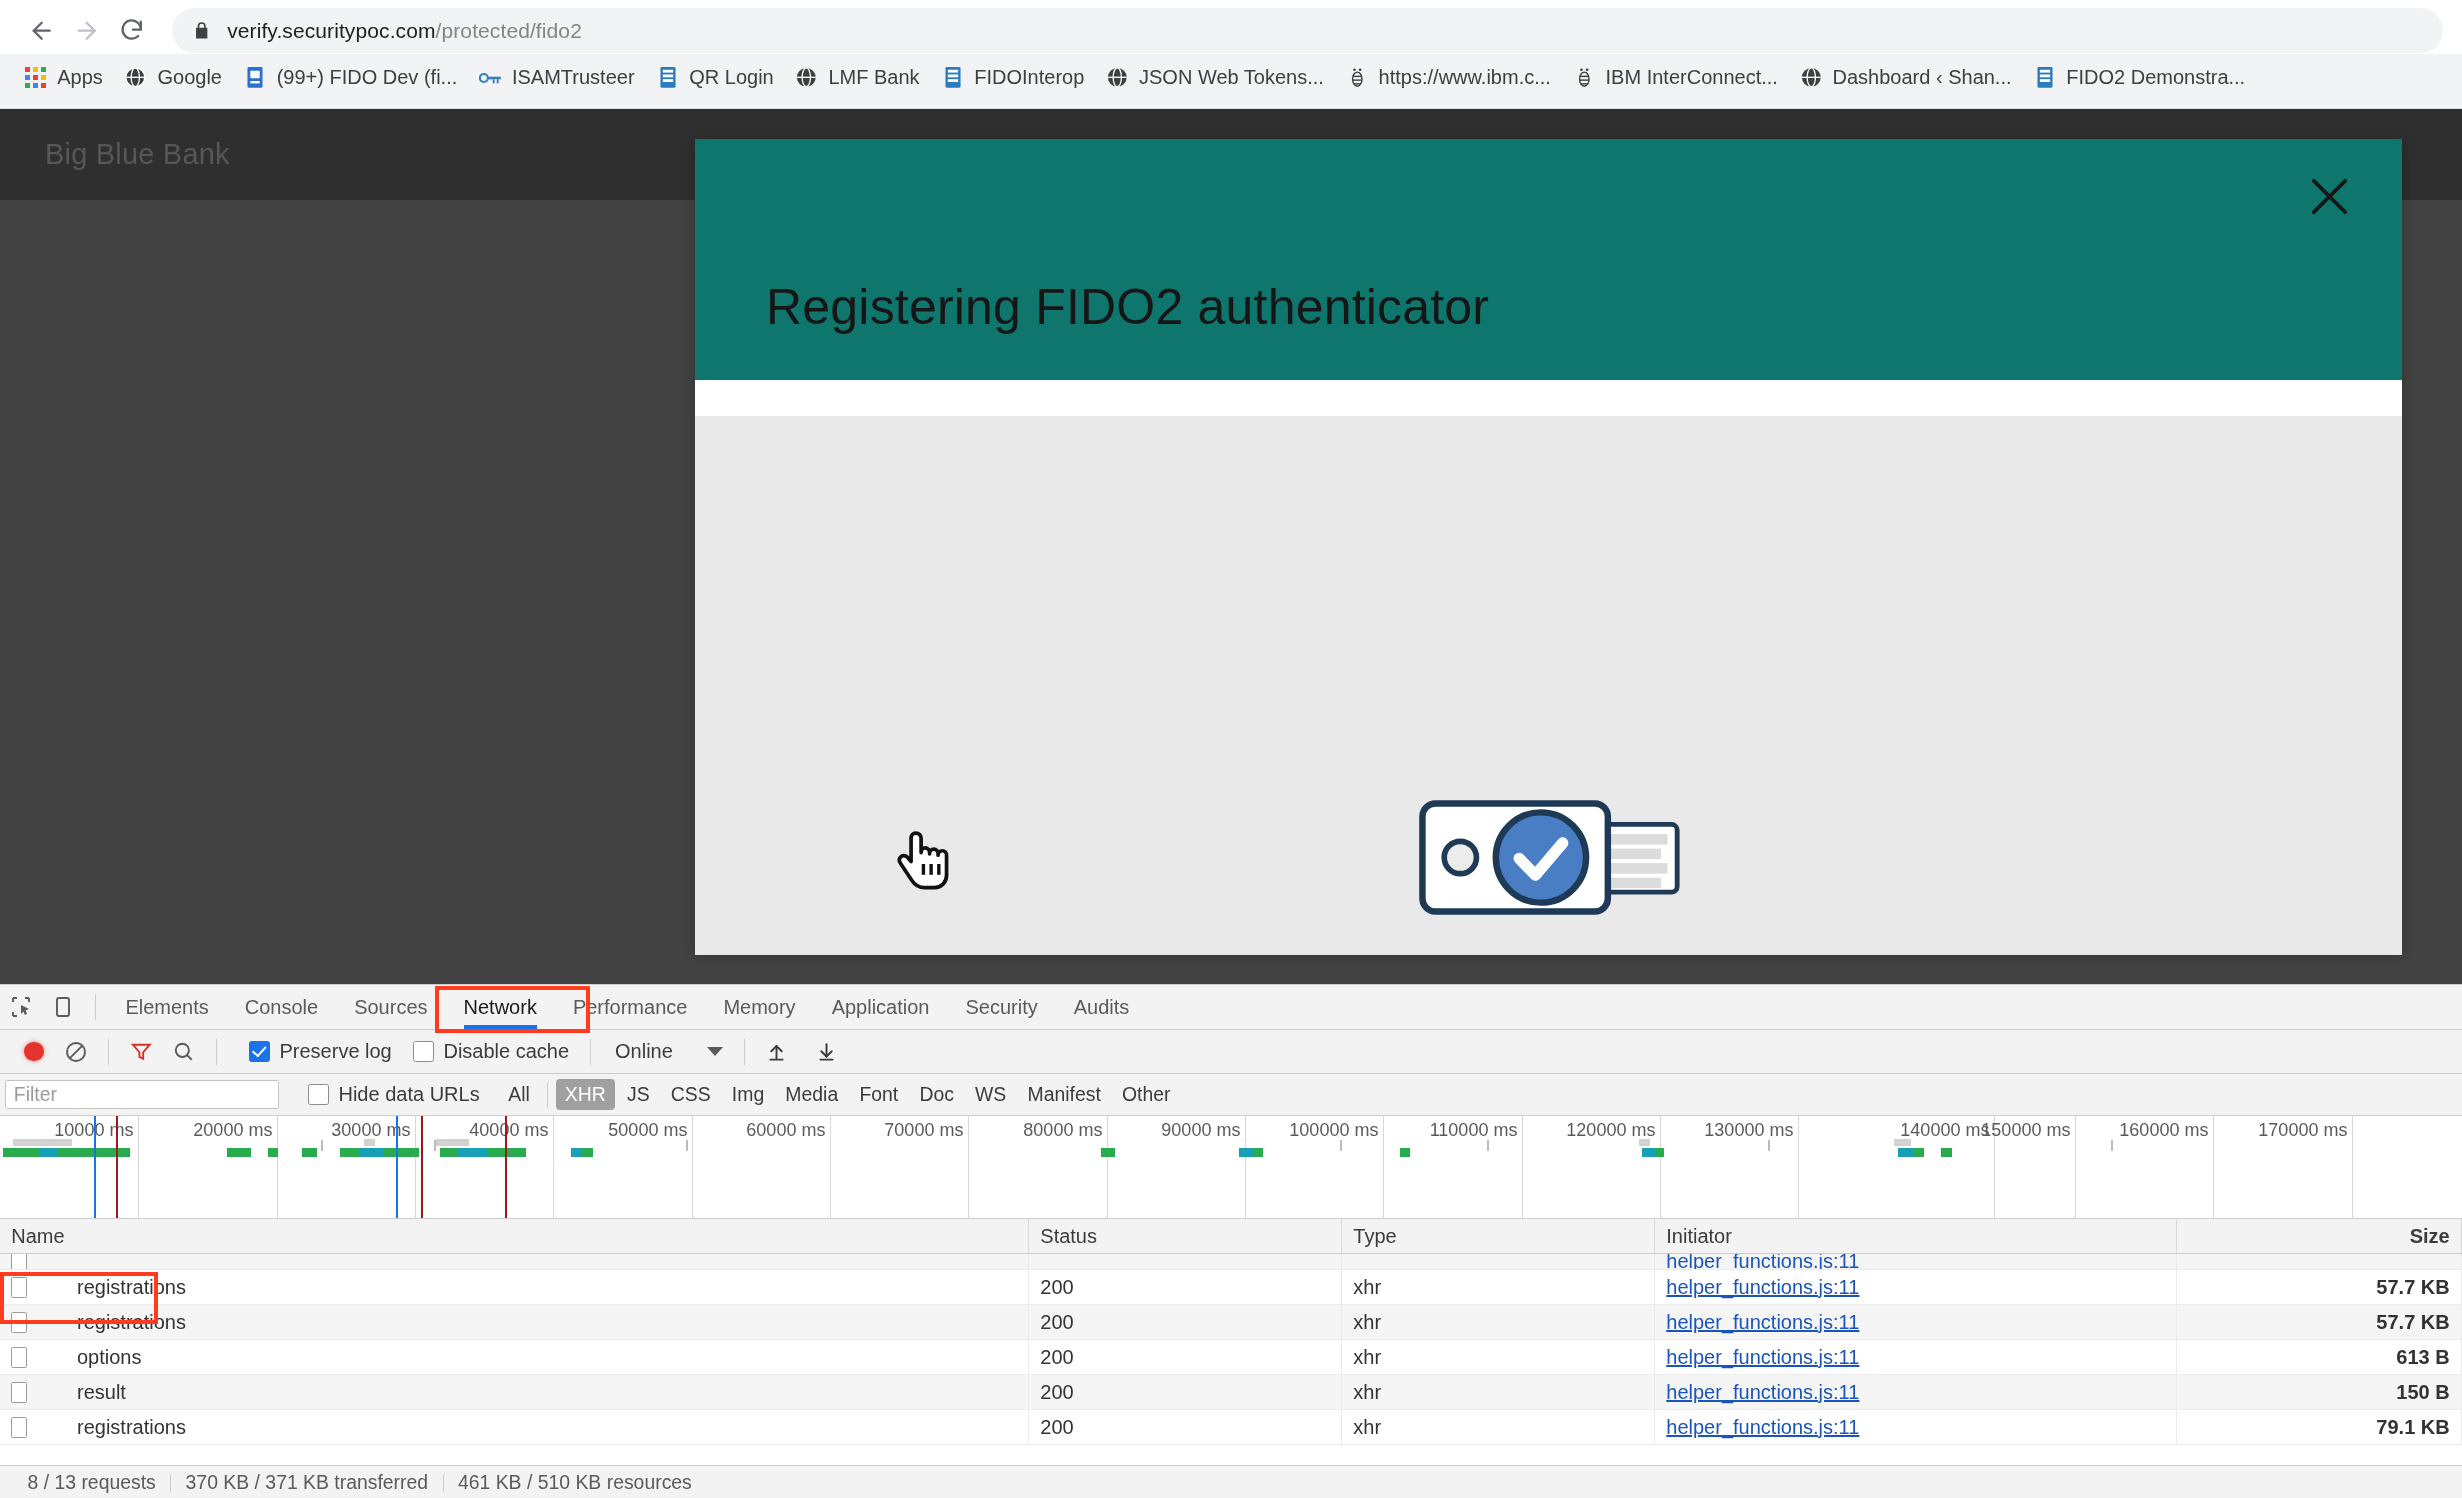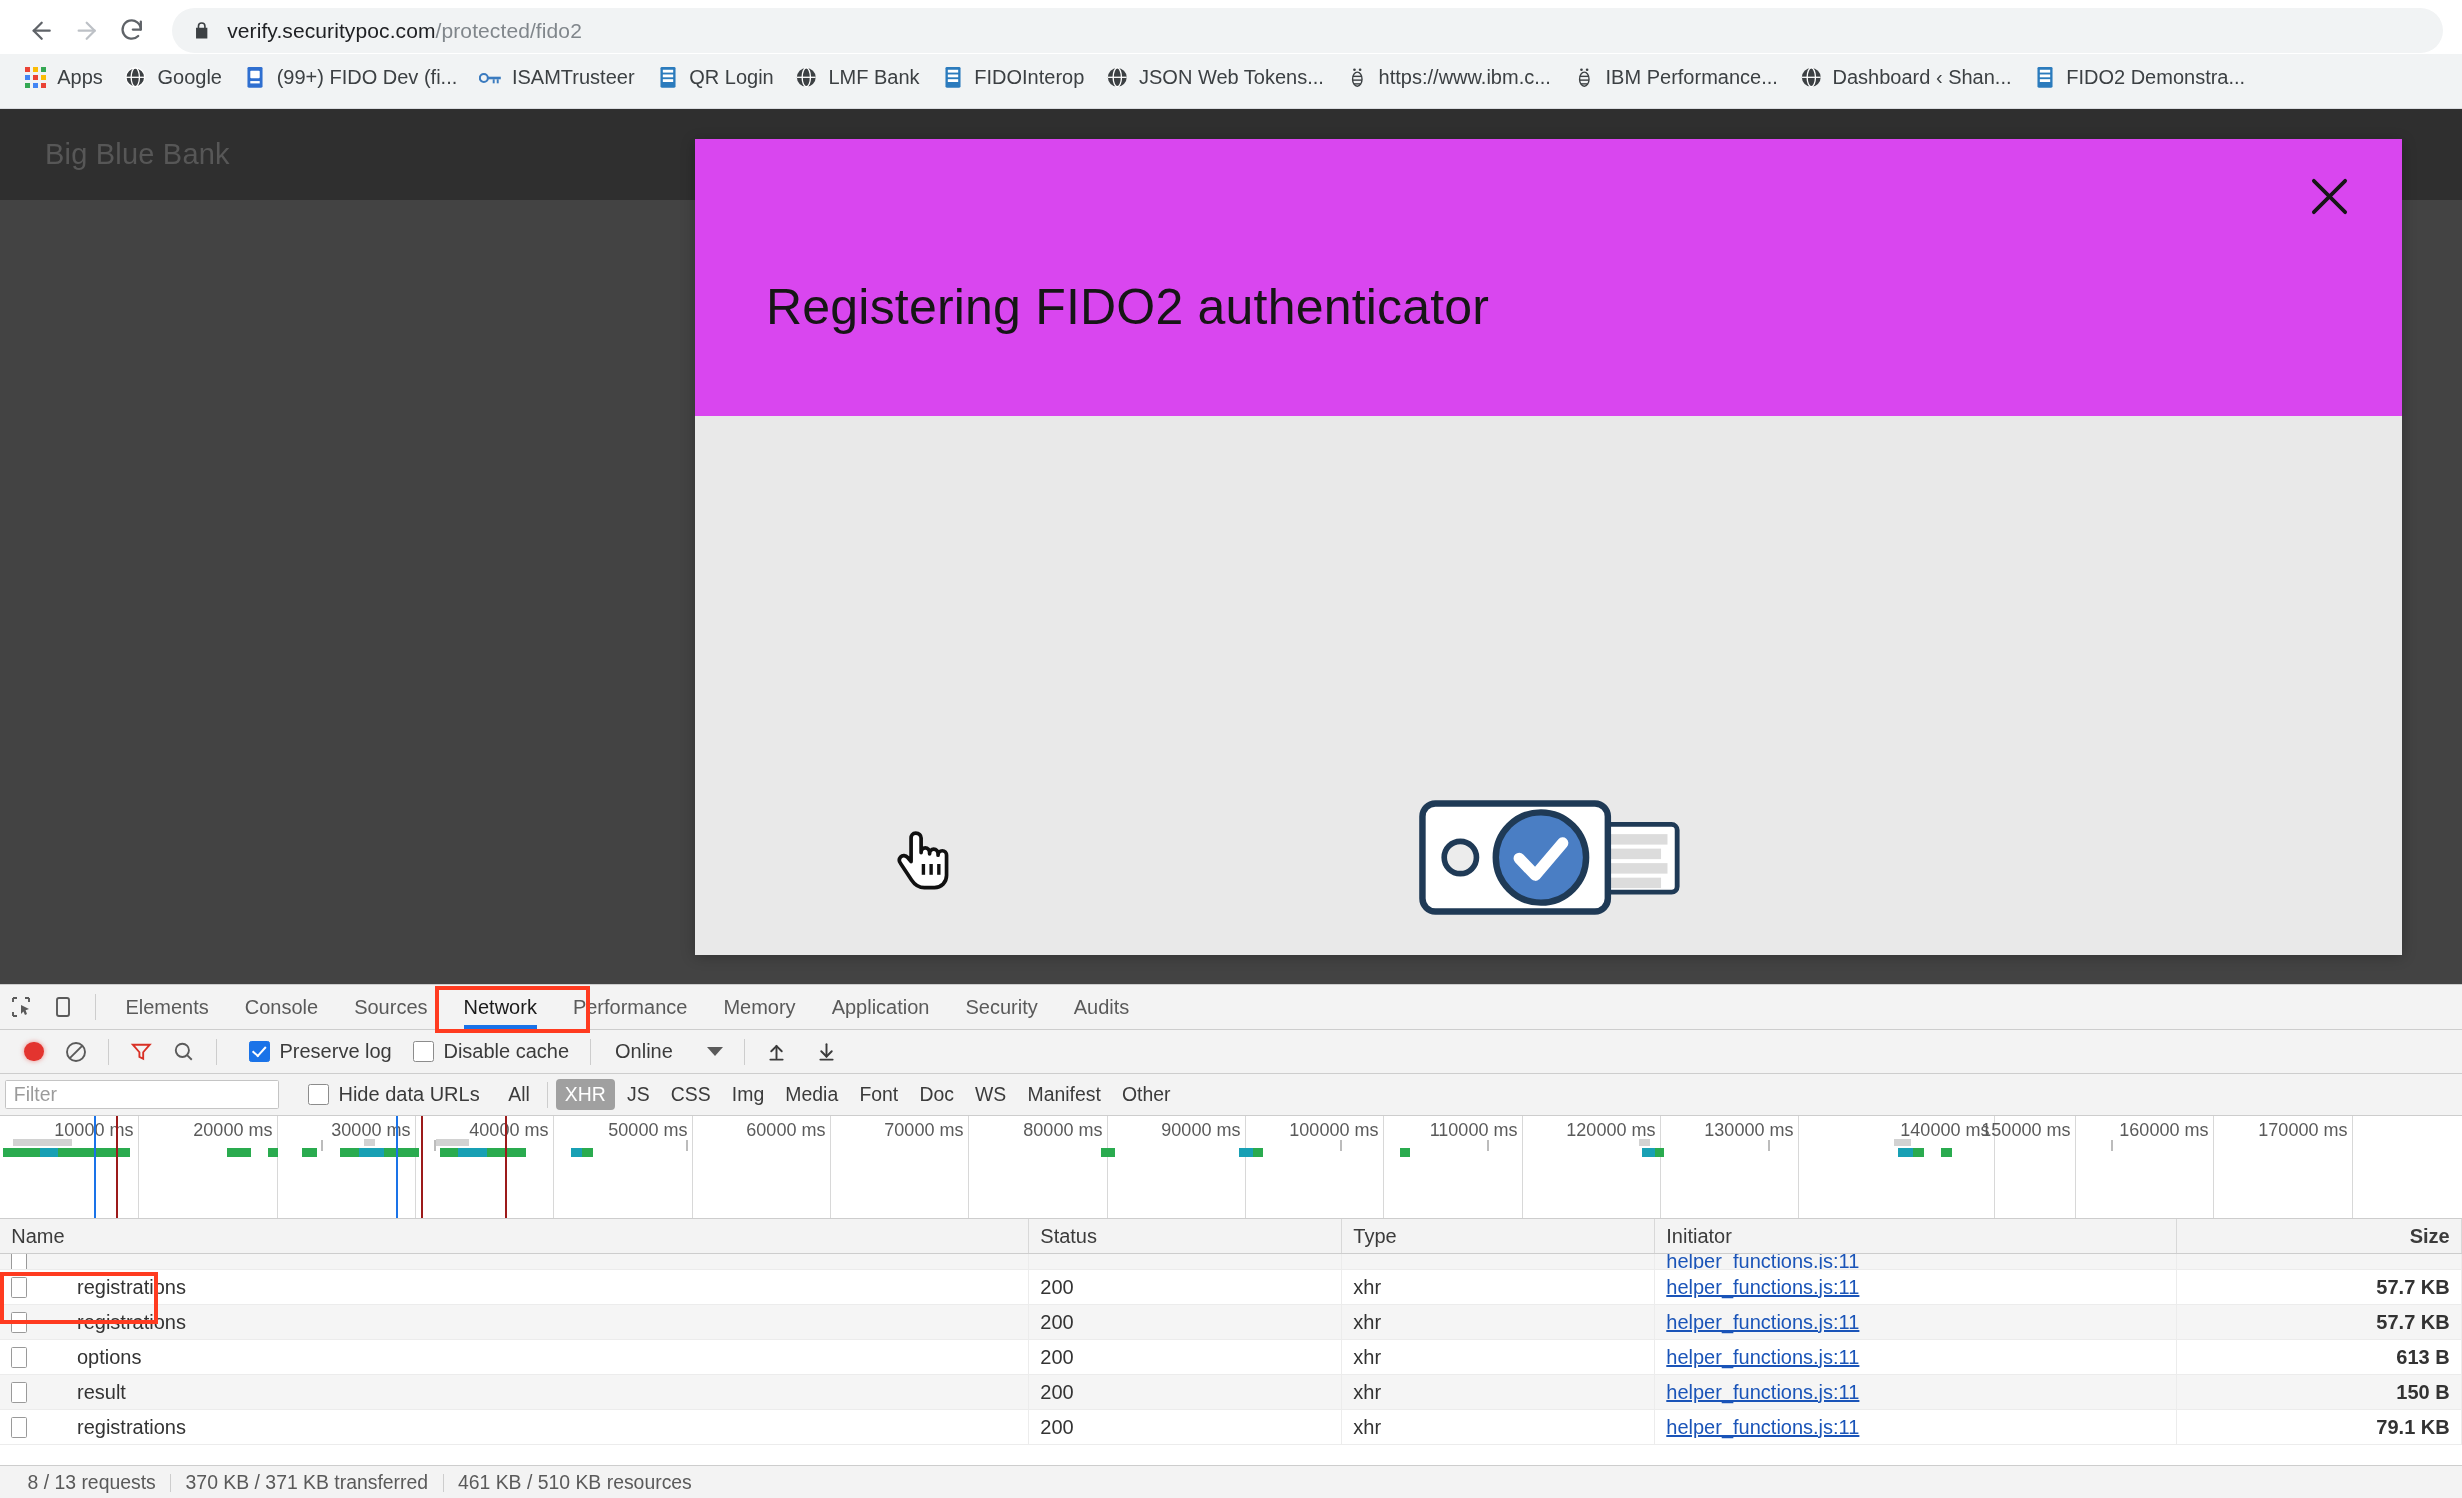--- a/index.html
+++ b/index.html
@@ -95,22 +95,22 @@
   .modal {
     position: absolute;
     left: 695px; top: 139px;
     width: 1707px; height: 816px;
     background: #ffffff;
     box-shadow: 0 1.6px 13px rgba(0,0,0,0.25);
     overflow: hidden;
   }
   .modal-header {
     position: relative;
-    height: 277px;
-    background: #d946ef;
+    height: 241px;
+    background: #0f766e;
   }
   .modal-close {
     position: absolute; right: 34px; top: 19.4px;
     width: 77px; height: 77px;
     display: flex; align-items: center; justify-content: center;
     color: #161616;
   }
   .modal-title {
     position: absolute; left: 71px; top: 139px;
     font-size: 50px; font-weight: 400; color: #161616;
@@ -439,21 +439,21 @@
         <span class="bm-icon">
           <svg width="22.6" height="22.6" viewBox="0 0 24 24" fill="#3c4043">
               <circle cx="9" cy="4" r="1.4"></circle>
               <circle cx="15" cy="4" r="1.4"></circle>
               <ellipse cx="12" cy="14" rx="5" ry="7.5" fill="none" stroke="#3c4043" stroke-width="1.5"></ellipse>
               <line x1="7.2" y1="11" x2="16.8" y2="11" stroke="#3c4043" stroke-width="1.5"></line>
               <line x1="7.2" y1="15" x2="16.8" y2="15" stroke="#3c4043" stroke-width="1.5"></line>
               <line x1="8.5" y1="19" x2="15.5" y2="19" stroke="#3c4043" stroke-width="1.5"></line>
             </svg>
         </span>
-        <span class="bm-label">IBM Performance...</span>
+        <span class="bm-label">IBM InterConnect...</span>
       </div>
 
       <div class="bookmark">
         <span class="bm-icon">
           <svg width="22.6" height="22.6" viewBox="0 0 24 24" fill="#3c4043">
               <circle cx="12" cy="12" r="10"></circle>
               <ellipse cx="12" cy="12" rx="4.4" ry="10" fill="none" stroke="#fff" stroke-width="1.4"></ellipse>
               <line x1="2" y1="12" x2="22" y2="12" stroke="#fff" stroke-width="1.4"></line>
             </svg>
         </span>

